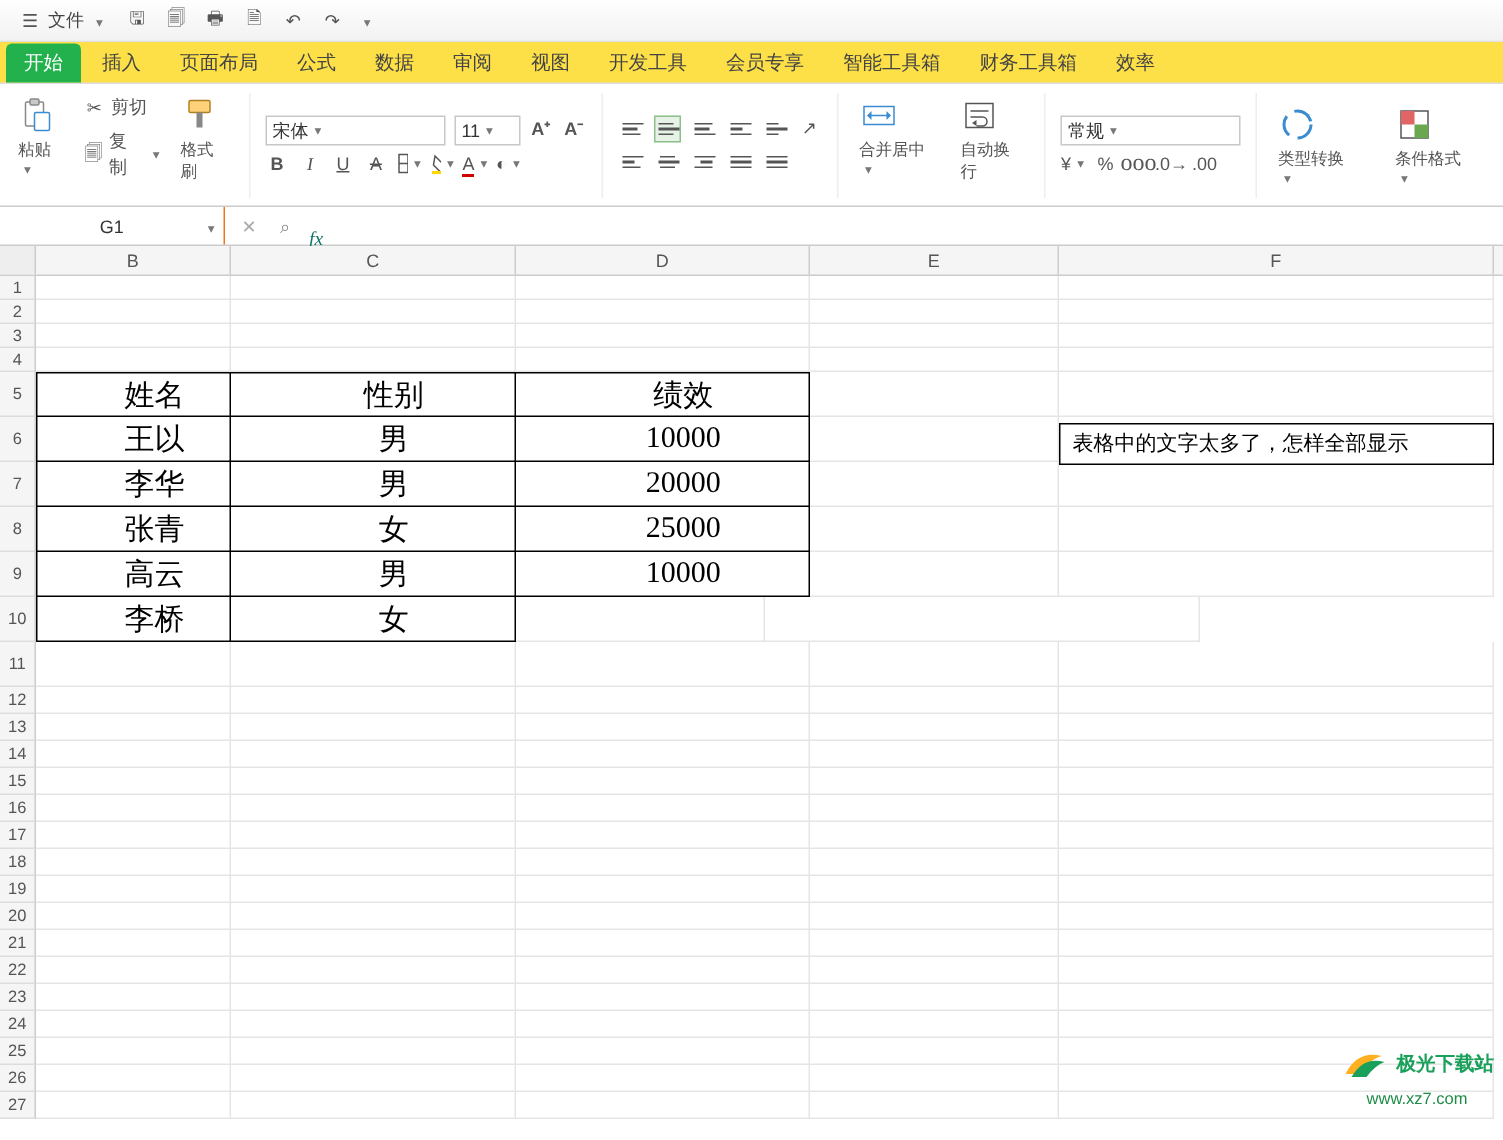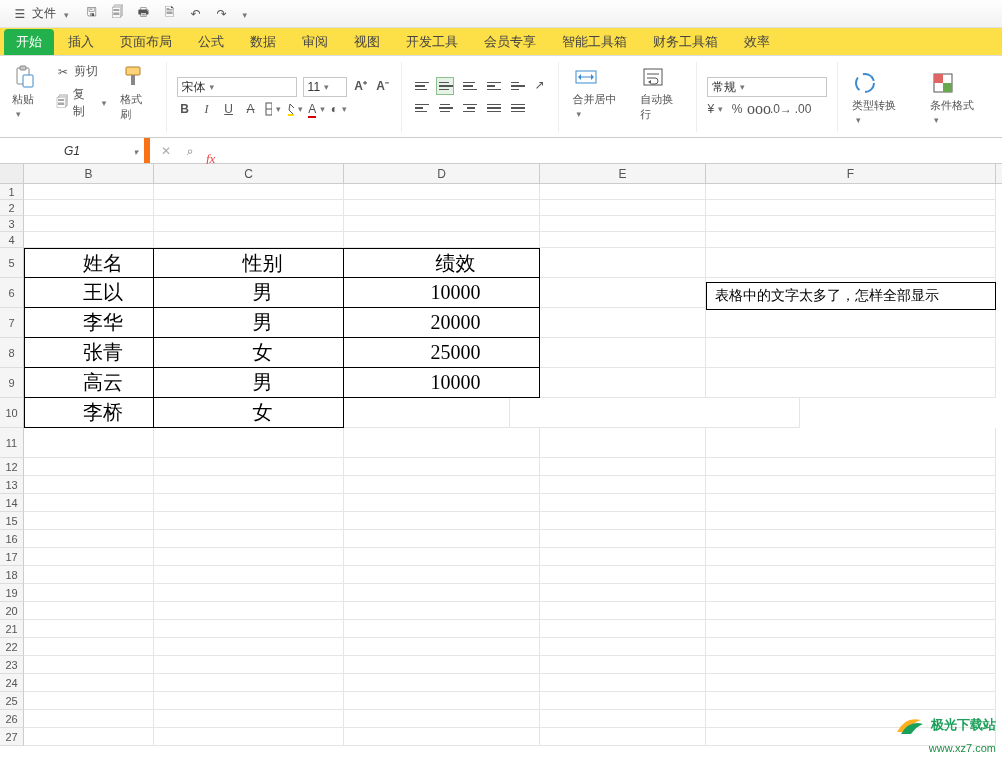--- a/index.html
+++ b/index.html
@@ -77,25 +77,25 @@
   }
   .dd-arrow::after { content:"▾"; font-size:9px; margin-left:4px; color:#777; }
   .ico-svg { width:16px; height:16px; display:inline-flex; align-items:center; justify-content:center; color:#555; }
   .alignbtn { width:18px; height:18px; border:1px solid transparent; display:flex; flex-direction:column; justify-content:center; gap:2px; padding:2px; }
   .alignbtn span { height:1.5px; background:#555; display:block; }
   
   .fbar {
     height:26px; display:flex; align-items:center; border-bottom:1px solid #ccc;
   }
   .namebox {
-    width:150px; border-right:6px solid #f97316; height:100%; display:flex; align-items:center; justify-content:center; font-size:12px; color:#333; position:relative;font-style:italic;
+    width:150px; border-right:1px solid #f97316; height:100%; display:flex; align-items:center; justify-content:center; font-size:12px; color:#333; position:relative;
   }
   .namebox .dd-arrow { position:absolute; right:6px; }
   .fx-area { display:flex; align-items:center; padding:0 8px; gap:8px; }
-  .fx-label { font-style:italic; font-family: "Times New Roman", serif; color:#ef4444; font-size:13px;margin-top:16px; }
+  .fx-label { font-style:italic; font-family: "Times New Roman", serif; color:#0f766e; font-size:13px;margin-top:16px; }
   
   .gridwrap { position:relative; }
   .colhdrs { display:flex; height:20px; background:#f5f5f5; border-bottom:1px solid #ccc; }
   .corner { width:24px; border-right:1px solid #ccc; background:#eee; }
   .colhdr {
     border-right:1px solid #ccc; text-align:center; font-size:12px; color:#555;
     display:flex; align-items:center; justify-content:center;
   }
   .rows { display:flex; flex-direction:column; }
   .row { display:flex; }
@@ -131,22 +131,22 @@
   .note {
     position:absolute;
     border:1.5px solid #000;
     background:#fff;
     padding:4px 8px;
     font-size:14px;
     color:#000;
   }
   
   .wm {
-    position:absolute; right:6px; bottom:4px;
-    font-size:13px; text-align:right;
+    position:absolute; right:6px; bottom:20px;
+    font-size:13px; text-align:center;
     line-height:1.2;
   }
   .wm .brand { color:#1aa05a; font-weight:bold; }
   .wm .url { color:#1e8c46; font-size:11px; }
 </style>
 </head>
 <body>
 
 <div class="quickbar">
   <div class="file-btn">

